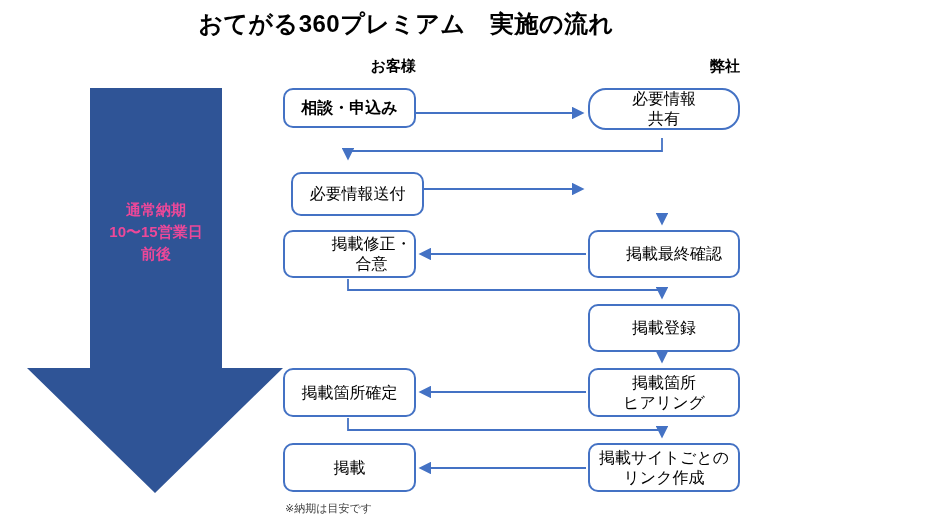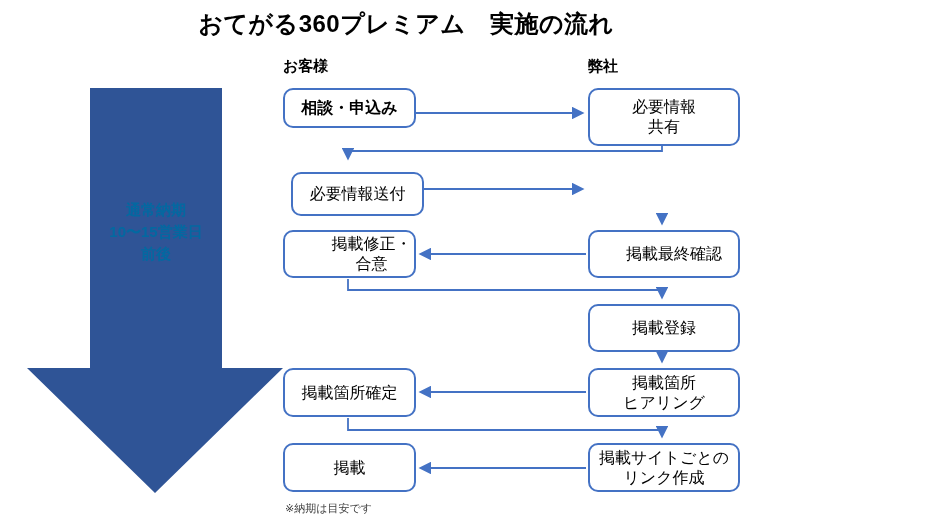--- a/index.html
+++ b/index.html
@@ -8,38 +8,38 @@
     font-family:"Liberation Sans","DejaVu Sans",sans-serif;
     position:relative;
   }
   .stage{position:relative;width:940px;height:528px;}
   .title{
     position:absolute;left:0;top:8px;width:812px;
     text-align:center;font-size:24px;font-weight:bold;color:#000;
     letter-spacing:0.5px;
   }
   .col-header{
-    position:absolute;top:57px;text-align:left;
+    position:absolute;top:57px;text-align:right;
     font-size:15px;font-weight:bold;color:#000;
   }
   .col-header.customer{left:283px;width:133px;}
   .col-header.company{left:588px;width:152px;}
   svg.overlay{position:absolute;left:0;top:0;width:940px;height:528px;}
   .flow-box{
     position:absolute;box-sizing:border-box;
     border:2px solid #4472C4;border-radius:10px;background:#ffffff;
     display:flex;align-items:center;justify-content:center;
     font-size:16px;color:#000;text-align:center;
     line-height:1.25;white-space:pre-line;
   }
   .flow-box.customer{left:283px;width:133px;}
   .flow-box.company{left:588px;width:152px;}
   .arrow-label{
     position:absolute;left:66px;top:199px;width:180px;
-    text-align:center;color:#0369a1;font-weight:bold;font-size:15px;
+    text-align:center;color:#ec4899;font-weight:bold;font-size:15px;
     line-height:1.45;white-space:pre-line;
   }
   .note{
     position:absolute;left:285px;top:501px;
     font-size:11px;color:#3f3f3f;
   }
 </style>
 </head>
 <body>
 
@@ -71,21 +71,21 @@
   <div class="title">おてがる360プレミアム　実施の流れ</div>
 
   <div class="col-header customer">お客様</div>
   <div class="col-header company">弊社</div>
 
   <div class="arrow-label">通常納期
 10〜15営業日
 前後</div>
 
   <div class="flow-box customer" style="top:88px;height:40px;font-weight:bold;">相談・申込み</div>
-  <div class="flow-box company" style="top:88px;height:58px;">必要情報
+  <div class="flow-box company" style="top:88px;height:42px;border-radius:18px;">必要情報
 共有</div>
   <div class="flow-box customer" style="top:172px;height:44px;margin-left:8px;">必要情報送付</div>
   <div class="flow-box customer" style="top:230px;height:48px;padding-left:44px;">掲載修正・
 合意</div>
   <div class="flow-box company" style="top:230px;height:48px;padding-left:20px;">掲載最終確認</div>
   <div class="flow-box company" style="top:304px;height:48px;">掲載登録</div>
   <div class="flow-box customer" style="top:368px;height:49px;">掲載箇所確定</div>
   <div class="flow-box company" style="top:368px;height:49px;">掲載箇所
 ヒアリング</div>
   <div class="flow-box company" style="top:443px;height:49px;">掲載サイトごとの

